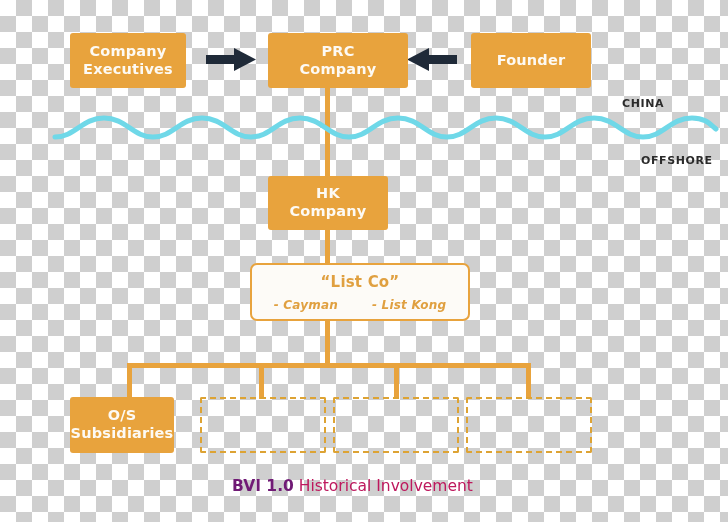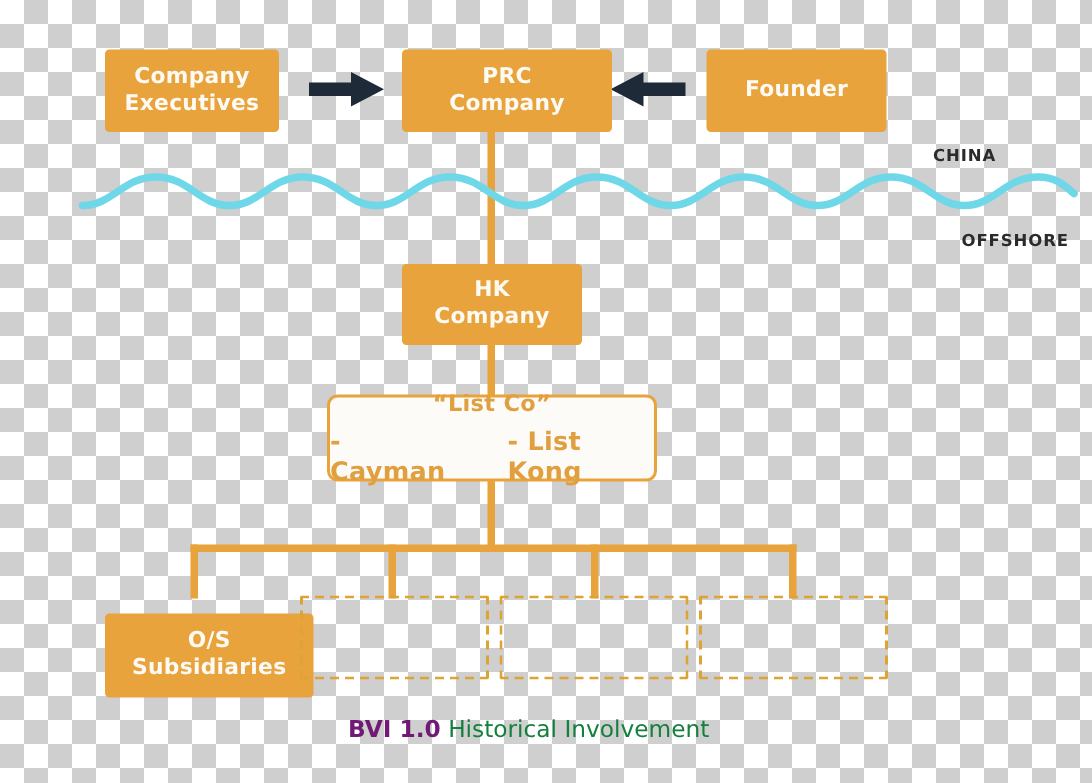--- a/index.html
+++ b/index.html
@@ -32,24 +32,24 @@
     box-sizing:border-box;
   }
   .listco{
     position:absolute;
     background:#fdfbf7;
     border:2px solid #e8a33d;
     border-radius:7px;
     box-sizing:border-box;
     color:#e0a040;
     font-weight:bold;
-    display:flex;flex-direction:column;align-items:center;justify-content:center;
+    display:flex;flex-direction:column;align-items:center;justify-content:center;margin-left:32px;
   }
   .listco .lc-title{font-size:15px;margin-bottom:7px;letter-spacing:.2px;}
-  .listco .lc-row{font-size:17px;display:flex;gap:34px;letter-spacing:.2px;}
+  .listco .lc-row{font-size:12px;display:flex;gap:34px;letter-spacing:.2px;font-style:italic;}
   .conn{position:absolute;background:#e8a33d;}
   .dashbox{
     position:absolute;
     border:2px dashed #dda334;
     box-sizing:border-box;
     background:transparent;
     border-radius:2px;
   }
   .region-label{
     position:absolute;
@@ -58,21 +58,21 @@
     color:#2b2b2b;
     letter-spacing:.6px;
   }
   .caption{
     position:absolute;
     font-size:15.5px;
     color:#3c3c3c;
     white-space:nowrap;
   }
   .caption .cap-accent{color:#701a75;font-weight:bold;}
-  .caption .cap-main{color:#15803d;}
+  .caption .cap-main{color:#be185d;}
   svg.layer{position:absolute;left:0;top:0;width:728px;height:522px;overflow:visible;}
 </style>
 </head>
 <body>
 
 <div id="canvas"></div>
 
 <div class="conn" style="left:325px;top:88px;width:5px;height:96px;"></div>
 
 <div class="conn" style="left:325px;top:228px;width:5px;height:36px;"></div>
@@ -139,21 +139,21 @@
 </div>
 
 <div class="listco" style="left:218px;top:263px;width:220px;height:58px;">
   <div class="lc-title">“List Co”</div>
   <div class="lc-row">
     <span>- Cayman</span>
     <span>- List Kong</span>
   </div>
 </div>
 
-<div class="node" style="left:70px;top:409px;width:139px;height:56px;">
+<div class="node" style="left:70px;top:397px;width:104px;height:56px;">
   <span>
     <span>O/S</span><br>
     <span>Subsidiaries</span>
   </span>
 </div>
 
 <div class="dashbox" style="left:200px;top:397px;width:126px;height:56px;"></div>
 <div class="dashbox" style="left:333px;top:397px;width:126px;height:56px;"></div>
 <div class="dashbox" style="left:466px;top:397px;width:126px;height:56px;"></div>
 

